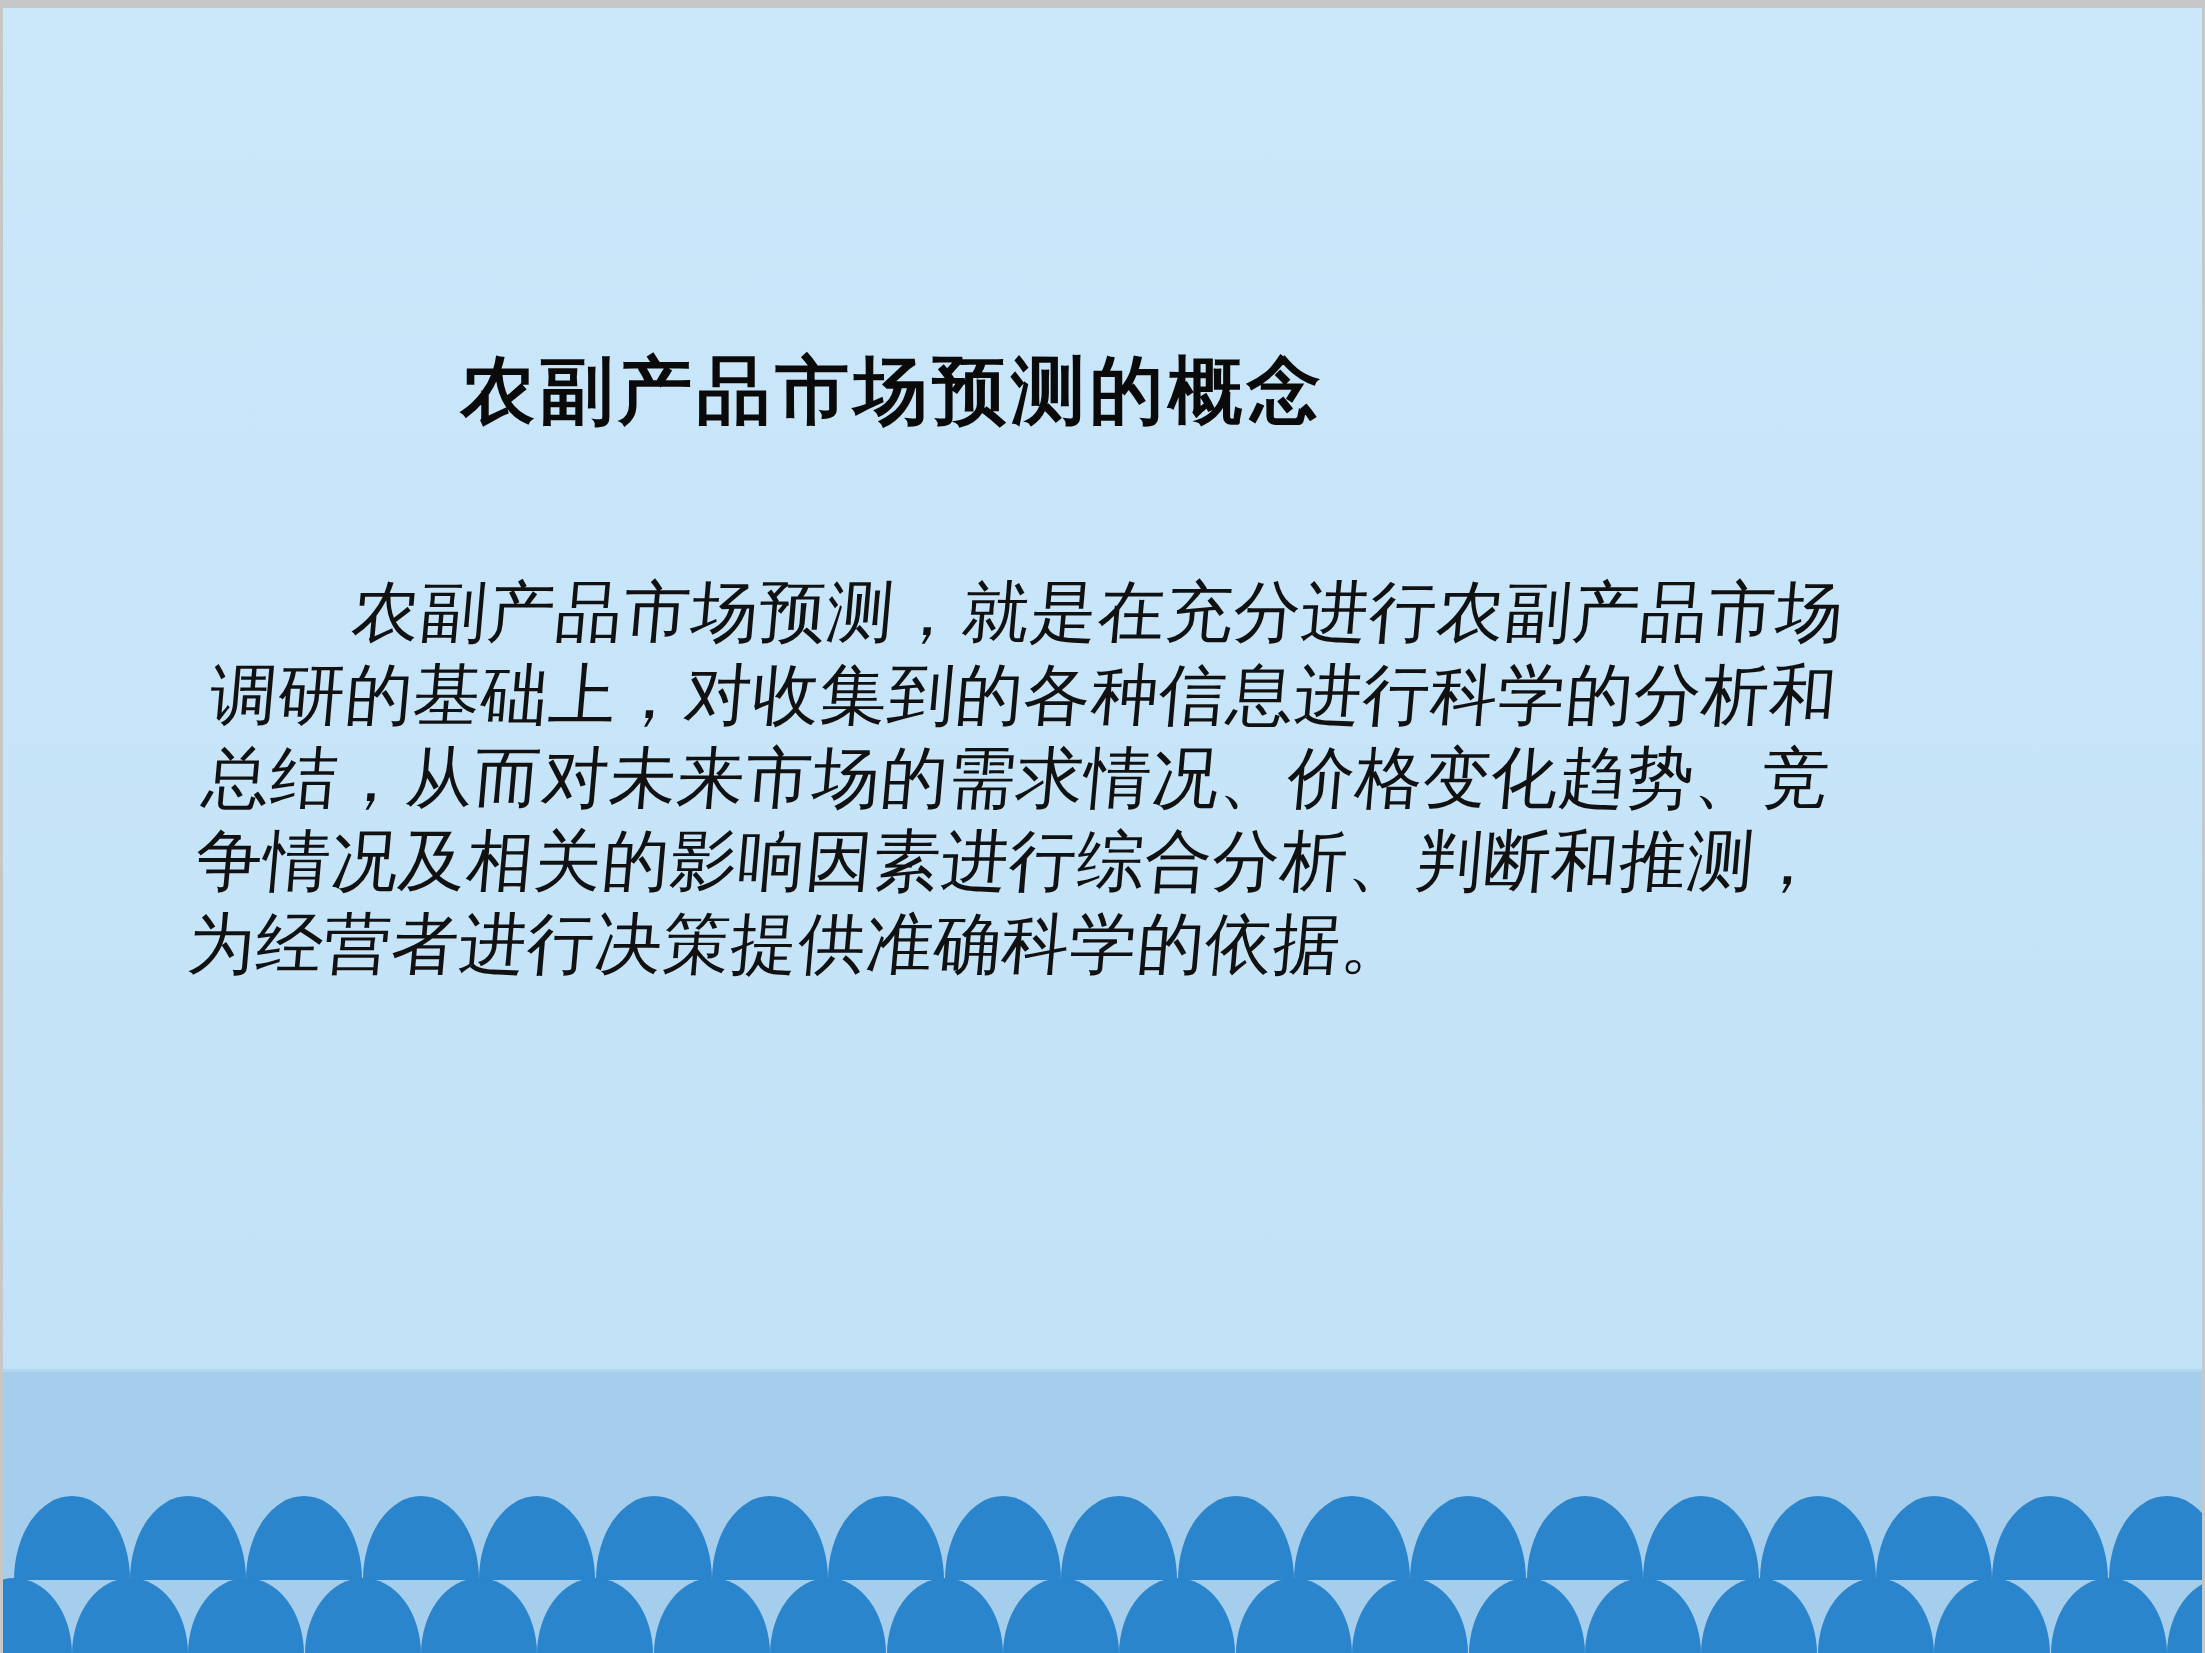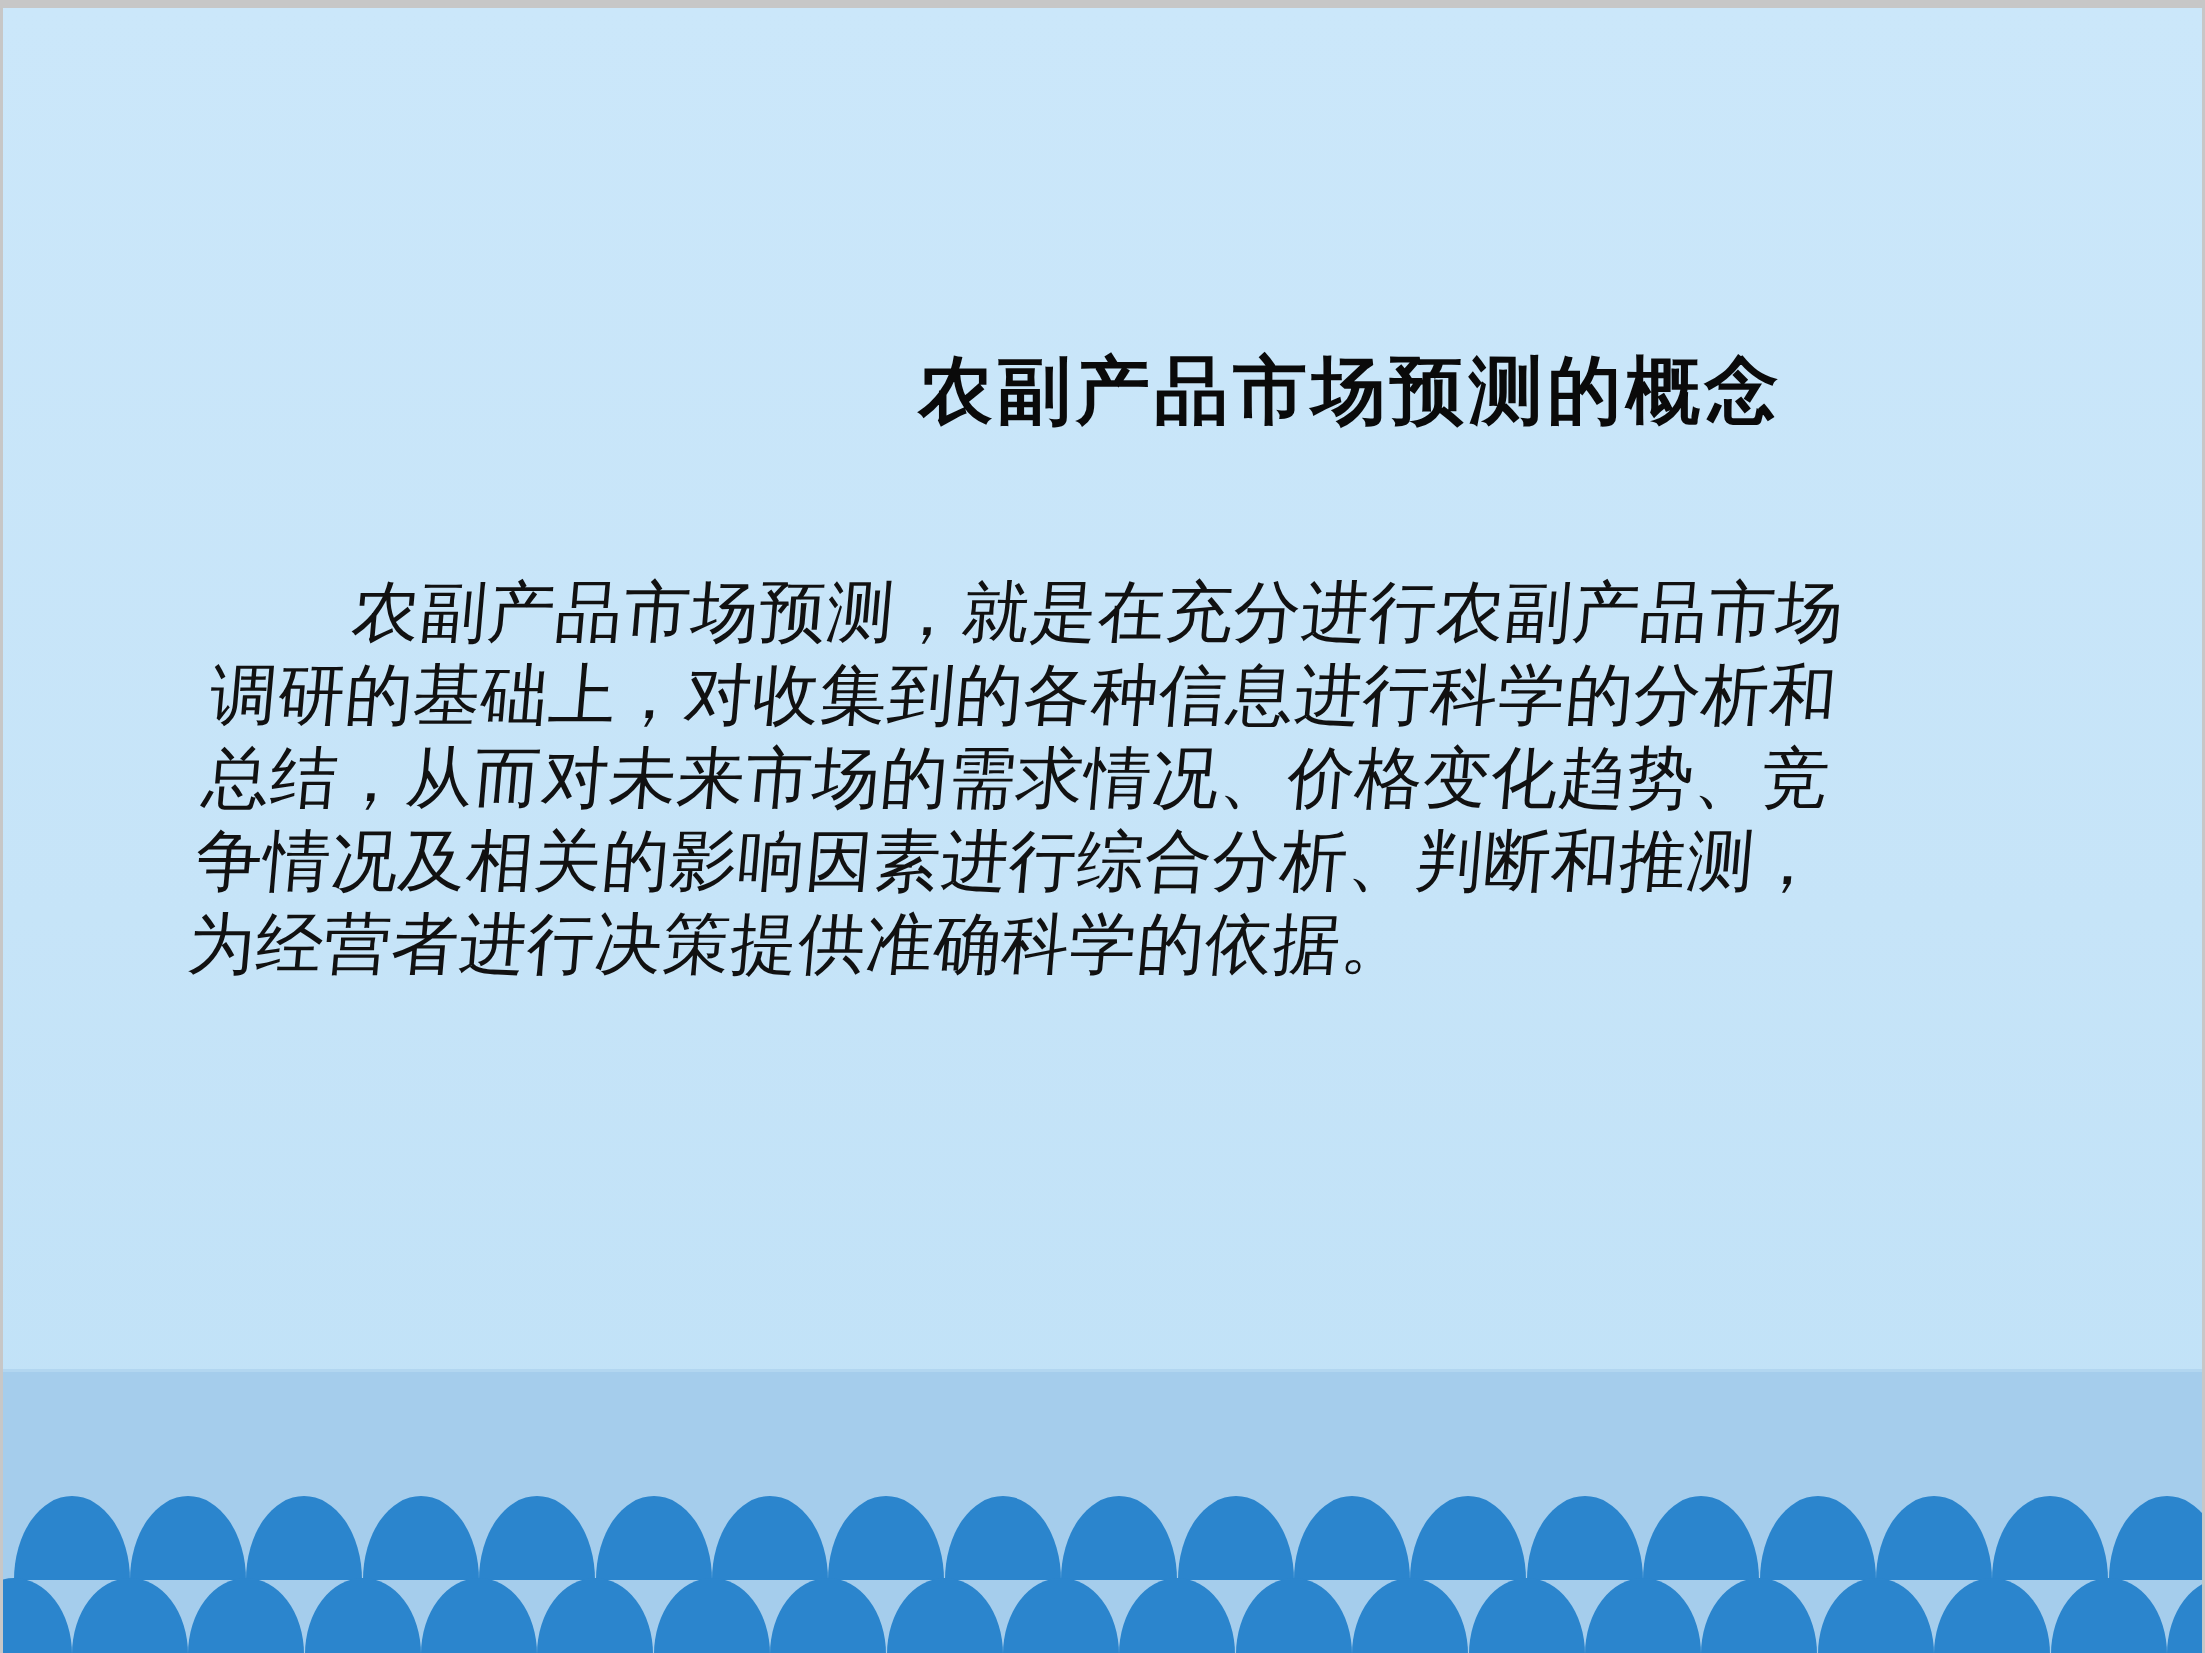--- a/index.html
+++ b/index.html
@@ -101,21 +101,21 @@
     border-top-left-radius: 58px 76px;
     border-top-right-radius: 58px 76px;
   }
 
   
   .title {
     position: absolute;
     left: 0;
     top: 283px;
     width: 1780px;
-    text-align: right;
+    text-align: center;
     font-family: "DejaVu Serif", "Liberation Serif", serif;
     font-weight: 700;
     font-size: 74px;
     line-height: 101px;
     color: #0a0a0a;
     letter-spacing: 4.6px;
     white-space: nowrap;
   }
 
   

